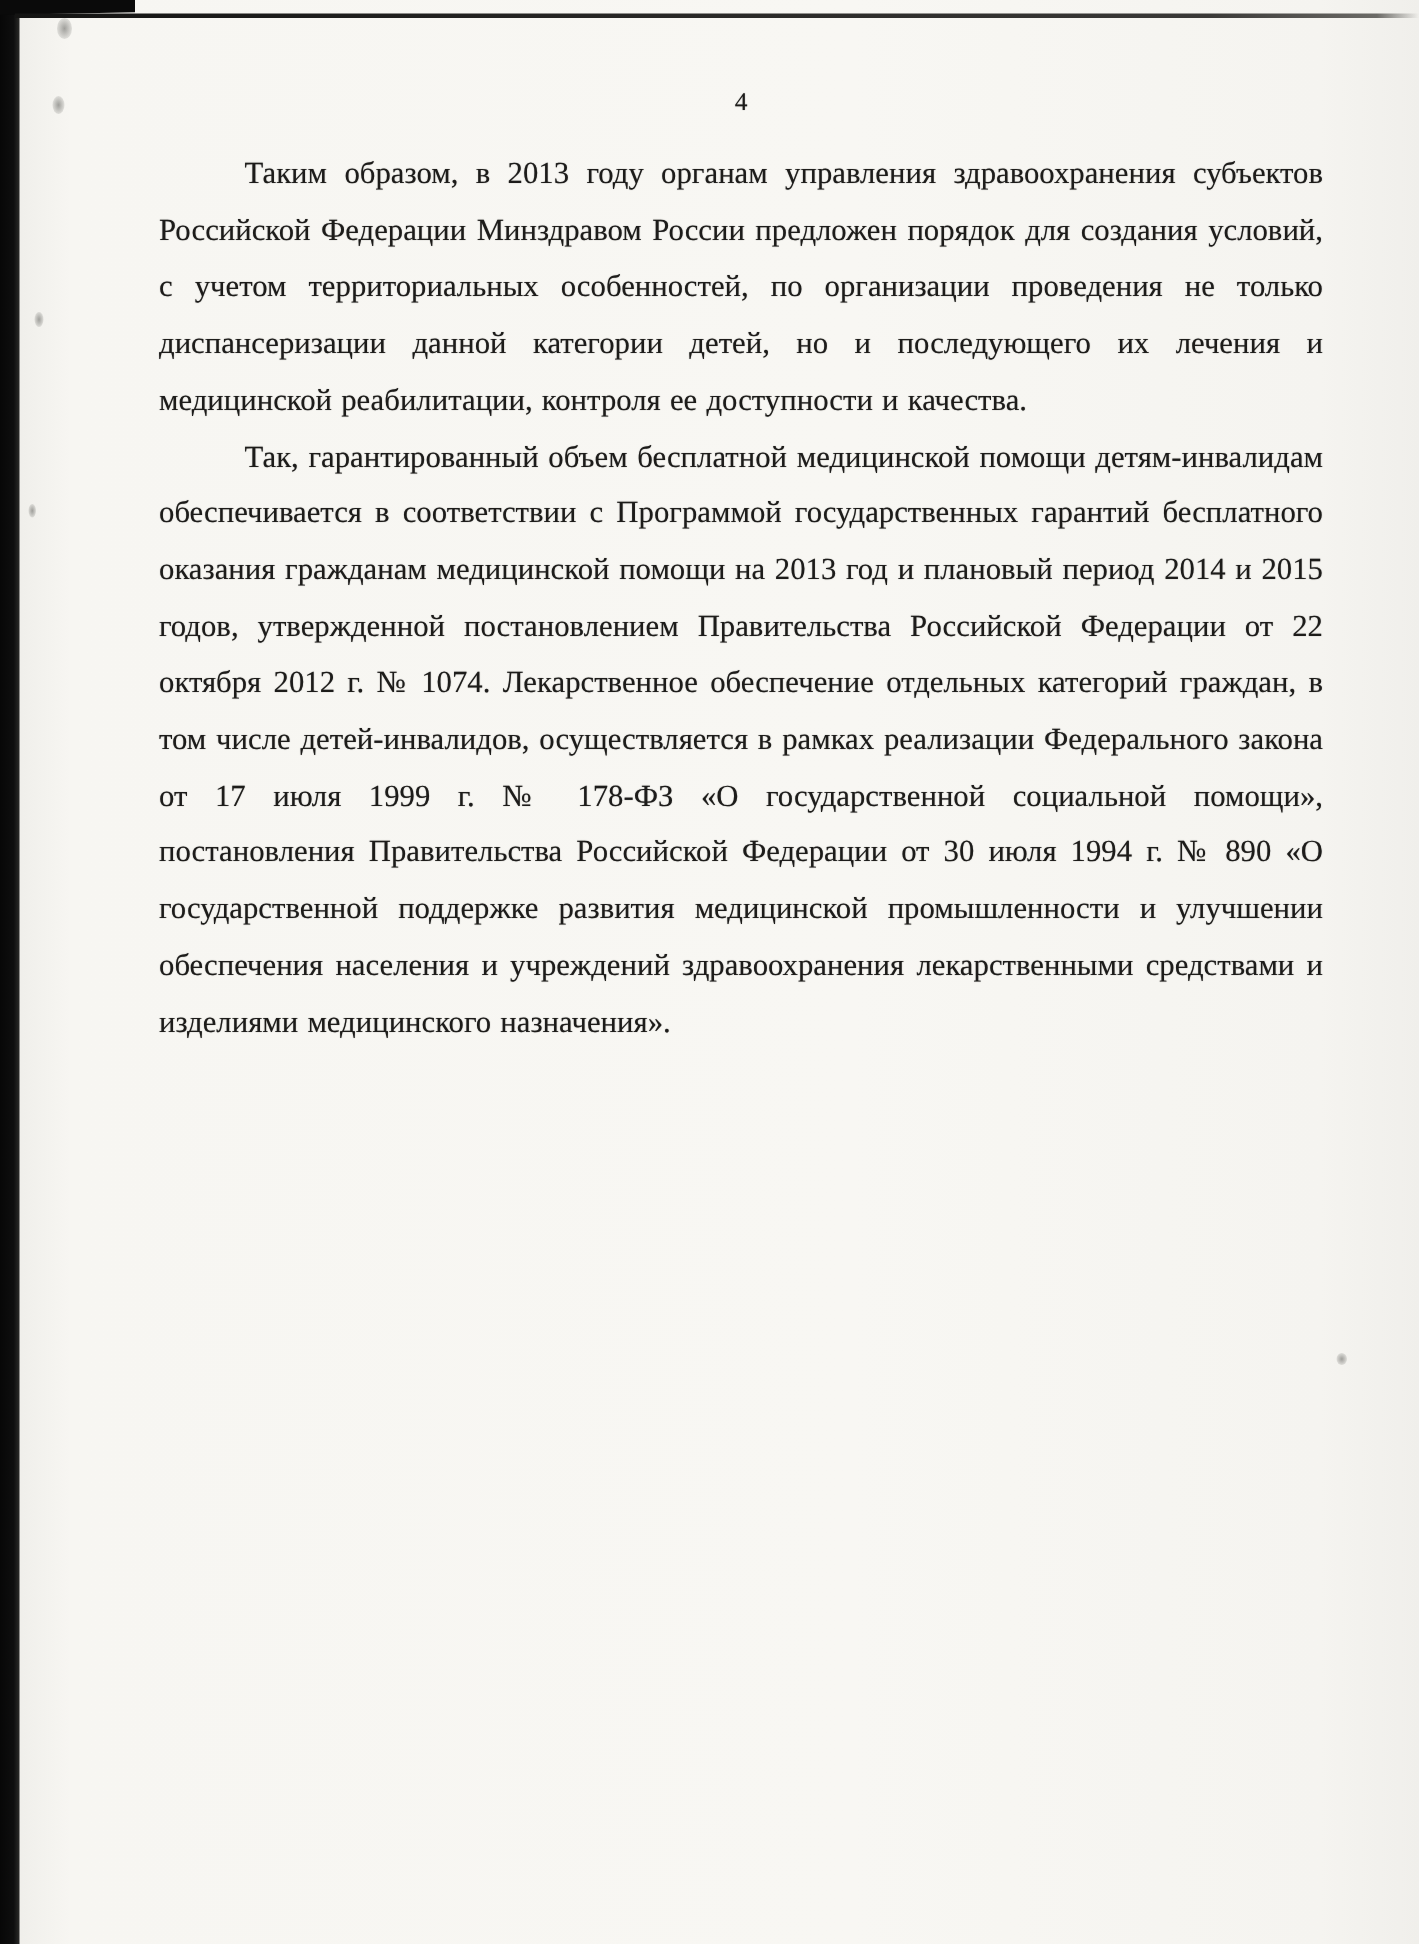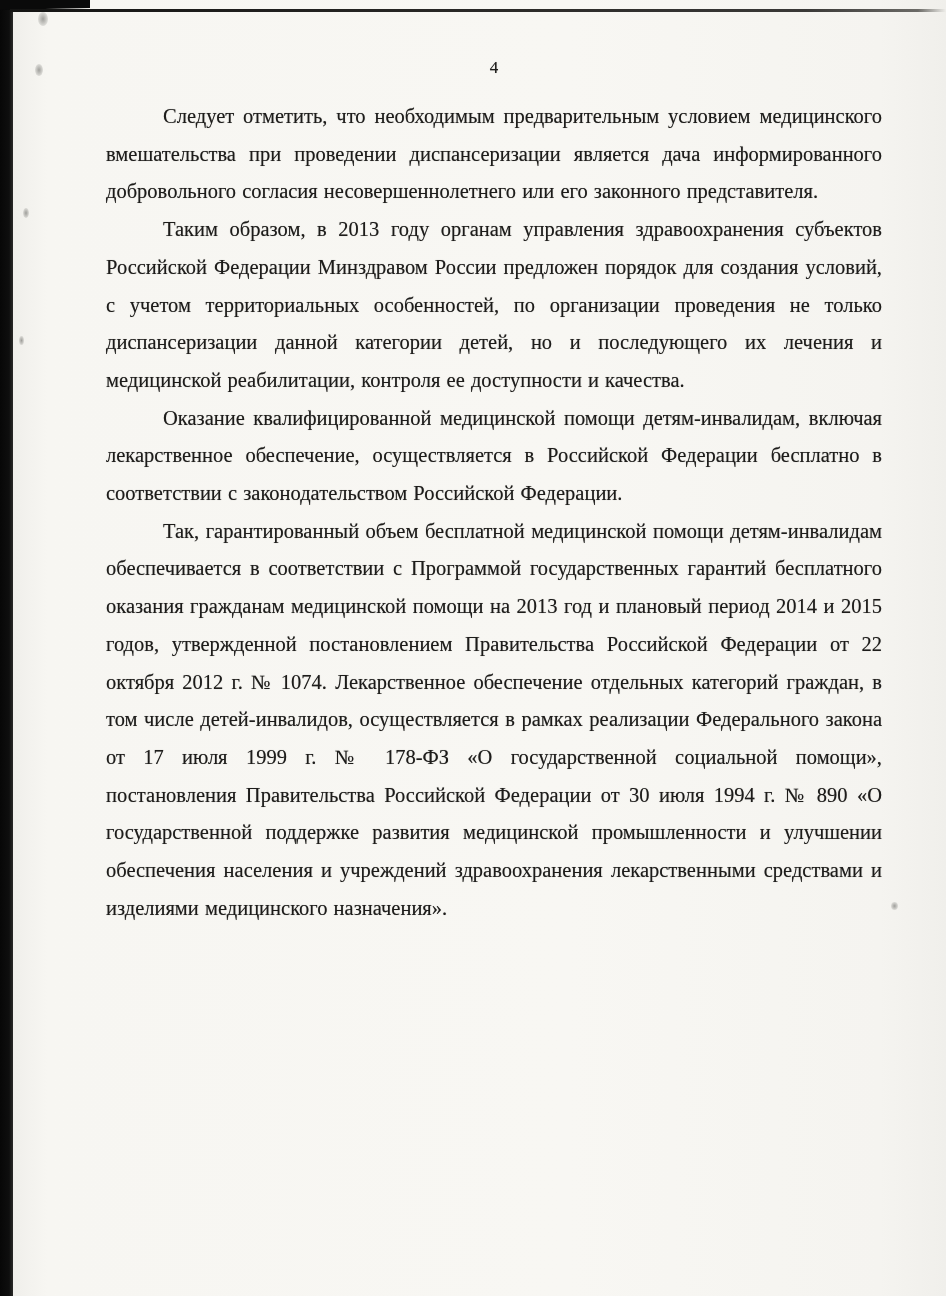--- a/index.html
+++ b/index.html
@@ -85,23 +85,21 @@
   <div class="smudge smudge-1"></div>
   <div class="smudge smudge-2"></div>
   <div class="smudge smudge-3"></div>
   <div class="smudge smudge-4"></div>
   <div class="smudge smudge-5"></div>
 
   <div class="content">
     <div class="page-number">4</div>
 
 
-    <p class="indent">Следует отметить, что необходимым предварительным условием медицинского вмешательства при проведении диспансеризации является дача информированного добровольного согласия несовершеннолетнего или его законного представителя.</p>
 
 
     <p class="indent">Таким образом, в 2013 году органам управления здравоохранения субъектов Российской Федерации Минздравом России предложен порядок для создания условий, с учетом территориальных особенностей, по организации проведения не только диспансеризации данной категории детей, но и последующего их лечения и медицинской реабилитации, контроля ее доступности и качества.</p>
 
-    <p class="indent">Оказание квалифицированной медицинской помощи детям-инвалидам, включая лекарственное обеспечение, осуществляется в Российской Федерации бесплатно в соответствии с законодательством Российской Федерации.</p>
 
     <p class="indent">Так, гарантированный объем бесплатной медицинской помощи детям-инвалидам обеспечивается в соответствии с Программой государственных гарантий бесплатного оказания гражданам медицинской помощи на 2013 год и плановый период 2014 и 2015 годов, утвержденной постановлением Правительства Российской Федерации от 22 октября 2012 г. № 1074. Лекарственное обеспечение отдельных категорий граждан, в том числе детей-инвалидов, осуществляется в рамках реализации Федерального закона от 17 июля 1999 г. № 178-ФЗ «О государственной социальной помощи», постановления Правительства Российской Федерации от 30 июля 1994 г. № 890 «О государственной поддержке развития медицинской промышленности и улучшении обеспечения населения и учреждений здравоохранения лекарственными средствами и изделиями медицинского назначения».</p>
   </div>
 
 </div>
 
 </body></html>

